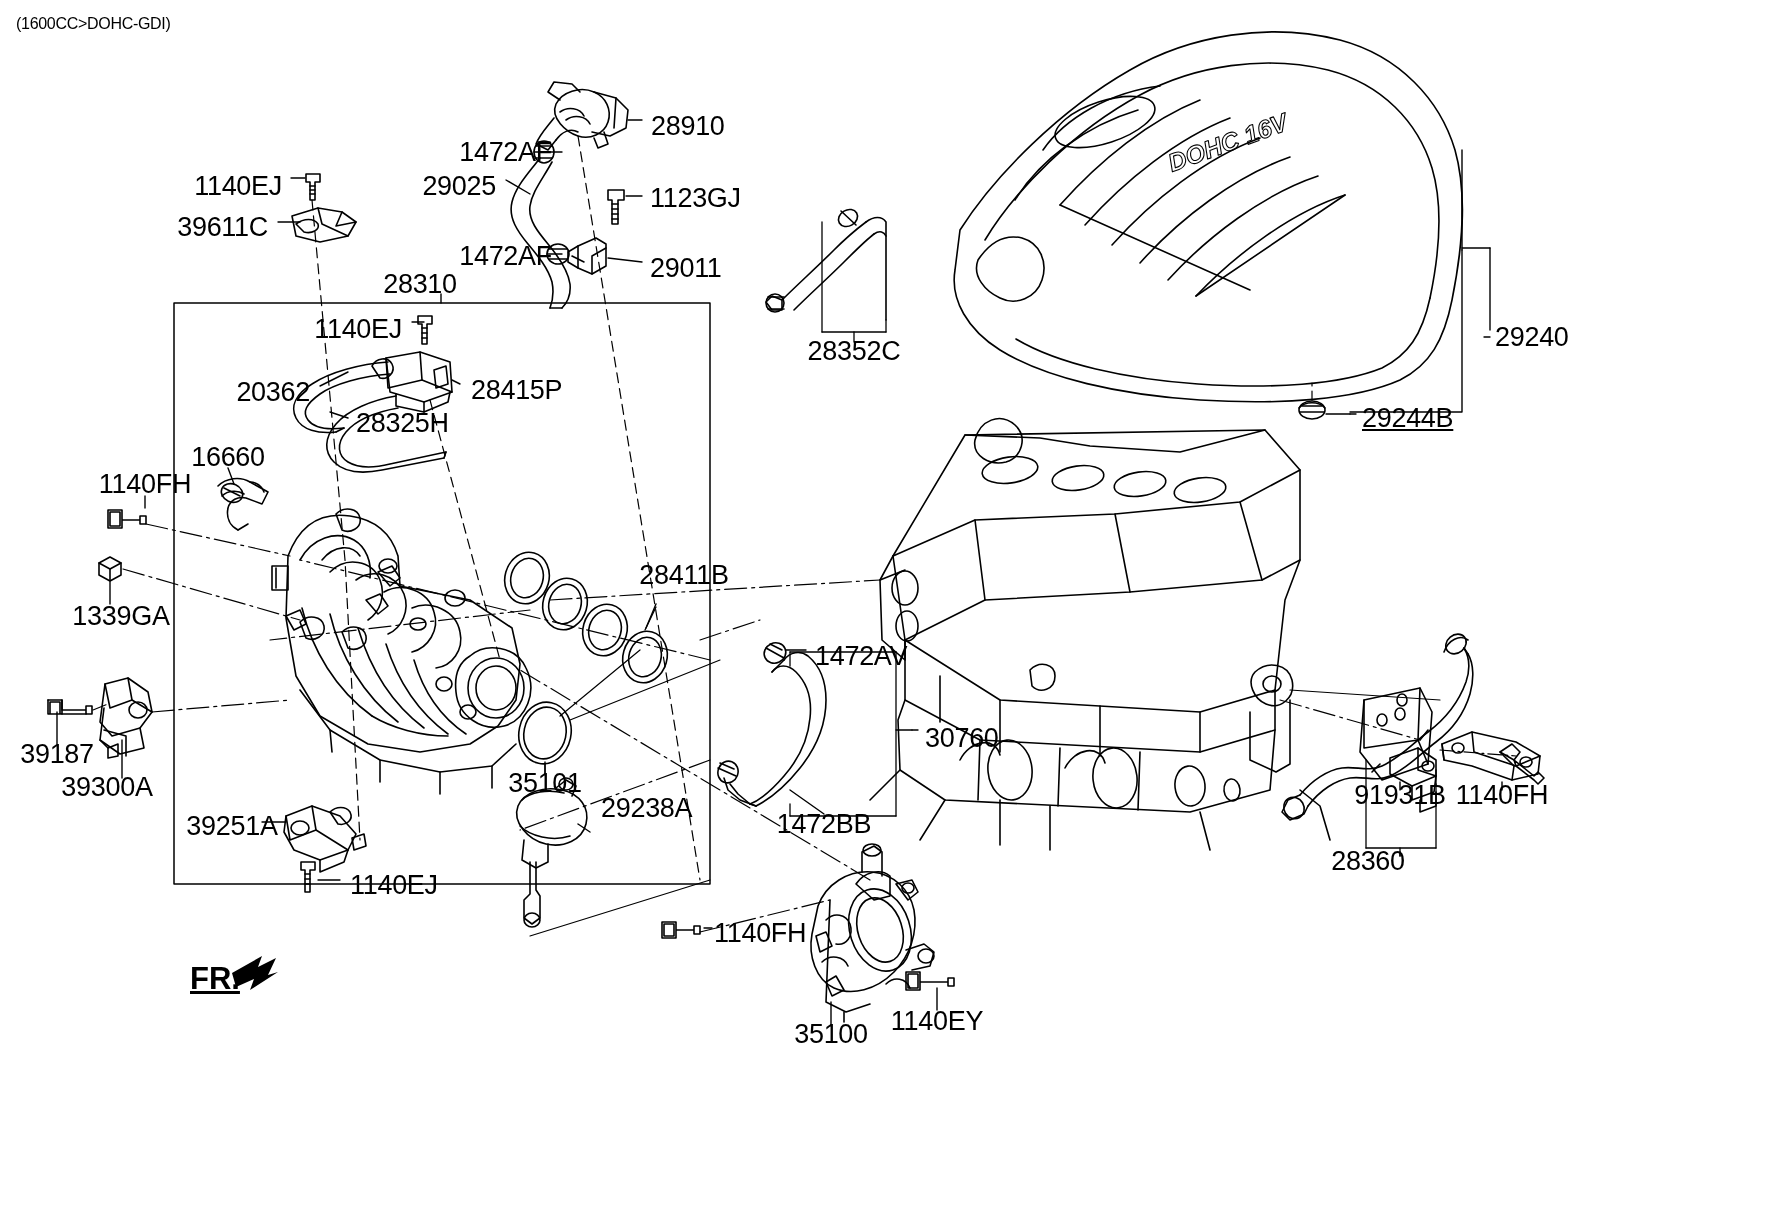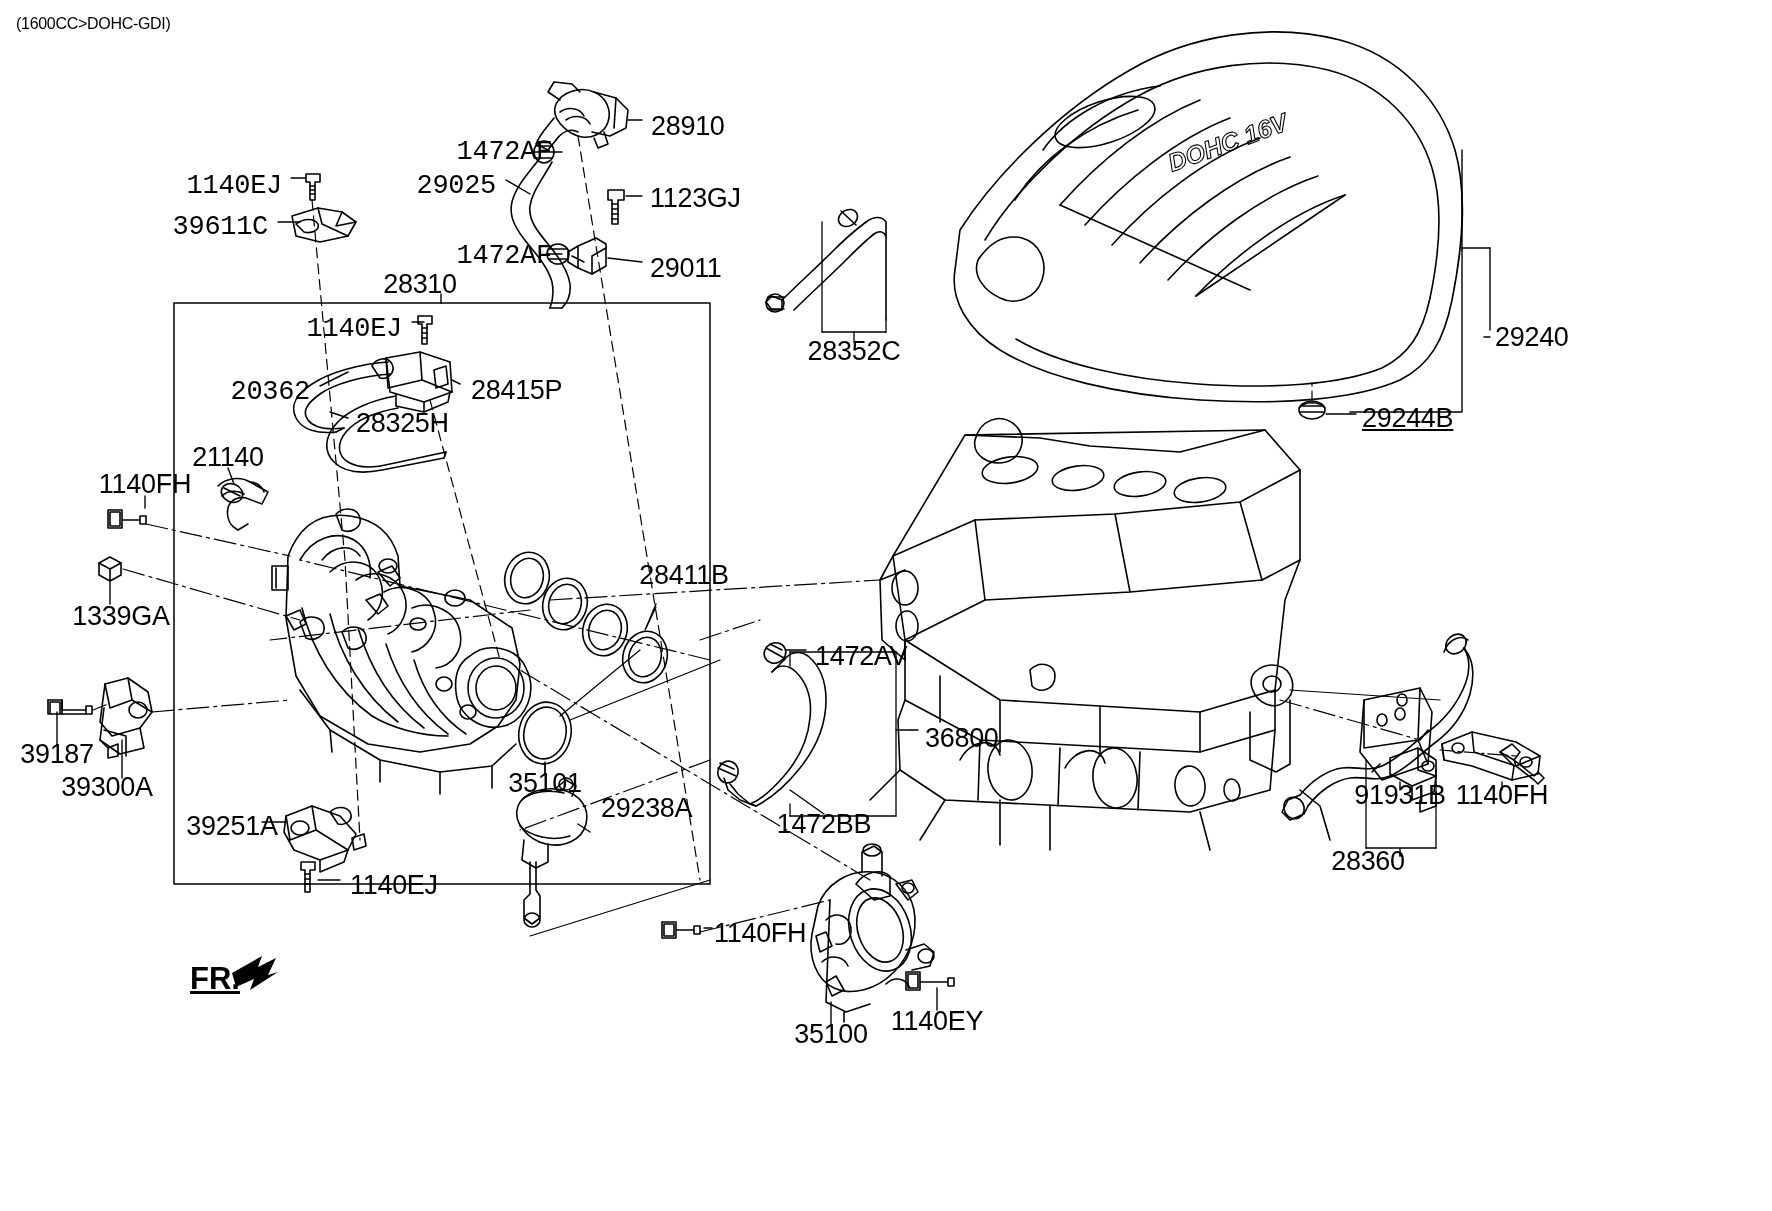--- a/index.html
+++ b/index.html
@@ -37,21 +37,21 @@
   }
   .lbl.title {
     font-size: 16px;
   }
   .lbl.fr {
     font-size: 31px;
     font-weight: bold;
     letter-spacing: 0px;
     text-decoration: underline;
   }
-  .right-anchor { transform: translateX(-100%); font-family: Liberation Mono, monospace; }
+  .right-anchor { transform: translateX(-100%); }
   .center-anchor { transform: translateX(-50%); }
 </style>
 </head>
 <body>
 
 <div id="diagram-root">
 
   <svg id="vector-layer" viewBox="0 0 1772 1211" xmlns="http://www.w3.org/2000/svg">
     <g fill="none" stroke="#000" stroke-width="1.6" stroke-linejoin="round" stroke-linecap="round">
 
@@ -621,26 +621,26 @@
   <div class="lbl right-anchor" style="left:552px; top:243px;">1472AF</div>
   <div class="lbl" style="left:650px; top:255px;">29011</div>
   <div class="lbl center-anchor" style="left:420px; top:271px;">28310</div>
   <div class="lbl right-anchor" style="left:402px; top:316px;">1140EJ</div>
   <div class="lbl" style="left:471px; top:377px;">28415P</div>
   <div class="lbl right-anchor" style="left:310px; top:379px;">20362</div>
   <div class="lbl" style="left:356px; top:410px;">28325H</div>
   <div class="lbl center-anchor" style="left:854px; top:338px;">28352C</div>
   <div class="lbl" style="left:1495px; top:324px;">29240</div>
   <div class="lbl" style="left:1362px; top:405px;text-decoration:underline;">29244B</div>
-  <div class="lbl center-anchor" style="left:228px; top:444px;">21140</div>
+  <div class="lbl center-anchor" style="left:228px; top:444px;">16660</div>
   <div class="lbl center-anchor" style="left:145px; top:471px;">1140FH</div>
   <div class="lbl center-anchor" style="left:121px; top:603px;">1339GA</div>
   <div class="lbl center-anchor" style="left:656px; top:562px;margin-left:28px;">28411B</div>
   <div class="lbl" style="left:815px; top:643px;">1472AV</div>
-  <div class="lbl" style="left:925px; top:725px;">36800</div>
+  <div class="lbl" style="left:925px; top:725px;">30760</div>
   <div class="lbl center-anchor" style="left:57px; top:741px;">39187</div>
   <div class="lbl center-anchor" style="left:107px; top:774px;">39300A</div>
   <div class="lbl center-anchor" style="left:545px; top:770px;">35101</div>
   <div class="lbl center-anchor" style="left:824px; top:811px;">1472BB</div>
   <div class="lbl center-anchor" style="left:232px; top:813px;">39251A</div>
   <div class="lbl" style="left:601px; top:795px;">29238A</div>
   <div class="lbl" style="left:350px; top:872px;">1140EJ</div>
   <div class="lbl center-anchor" style="left:1400px; top:782px;">91931B</div>
   <div class="lbl center-anchor" style="left:1502px; top:782px;">1140FH</div>
   <div class="lbl center-anchor" style="left:1368px; top:848px;">28360</div>

